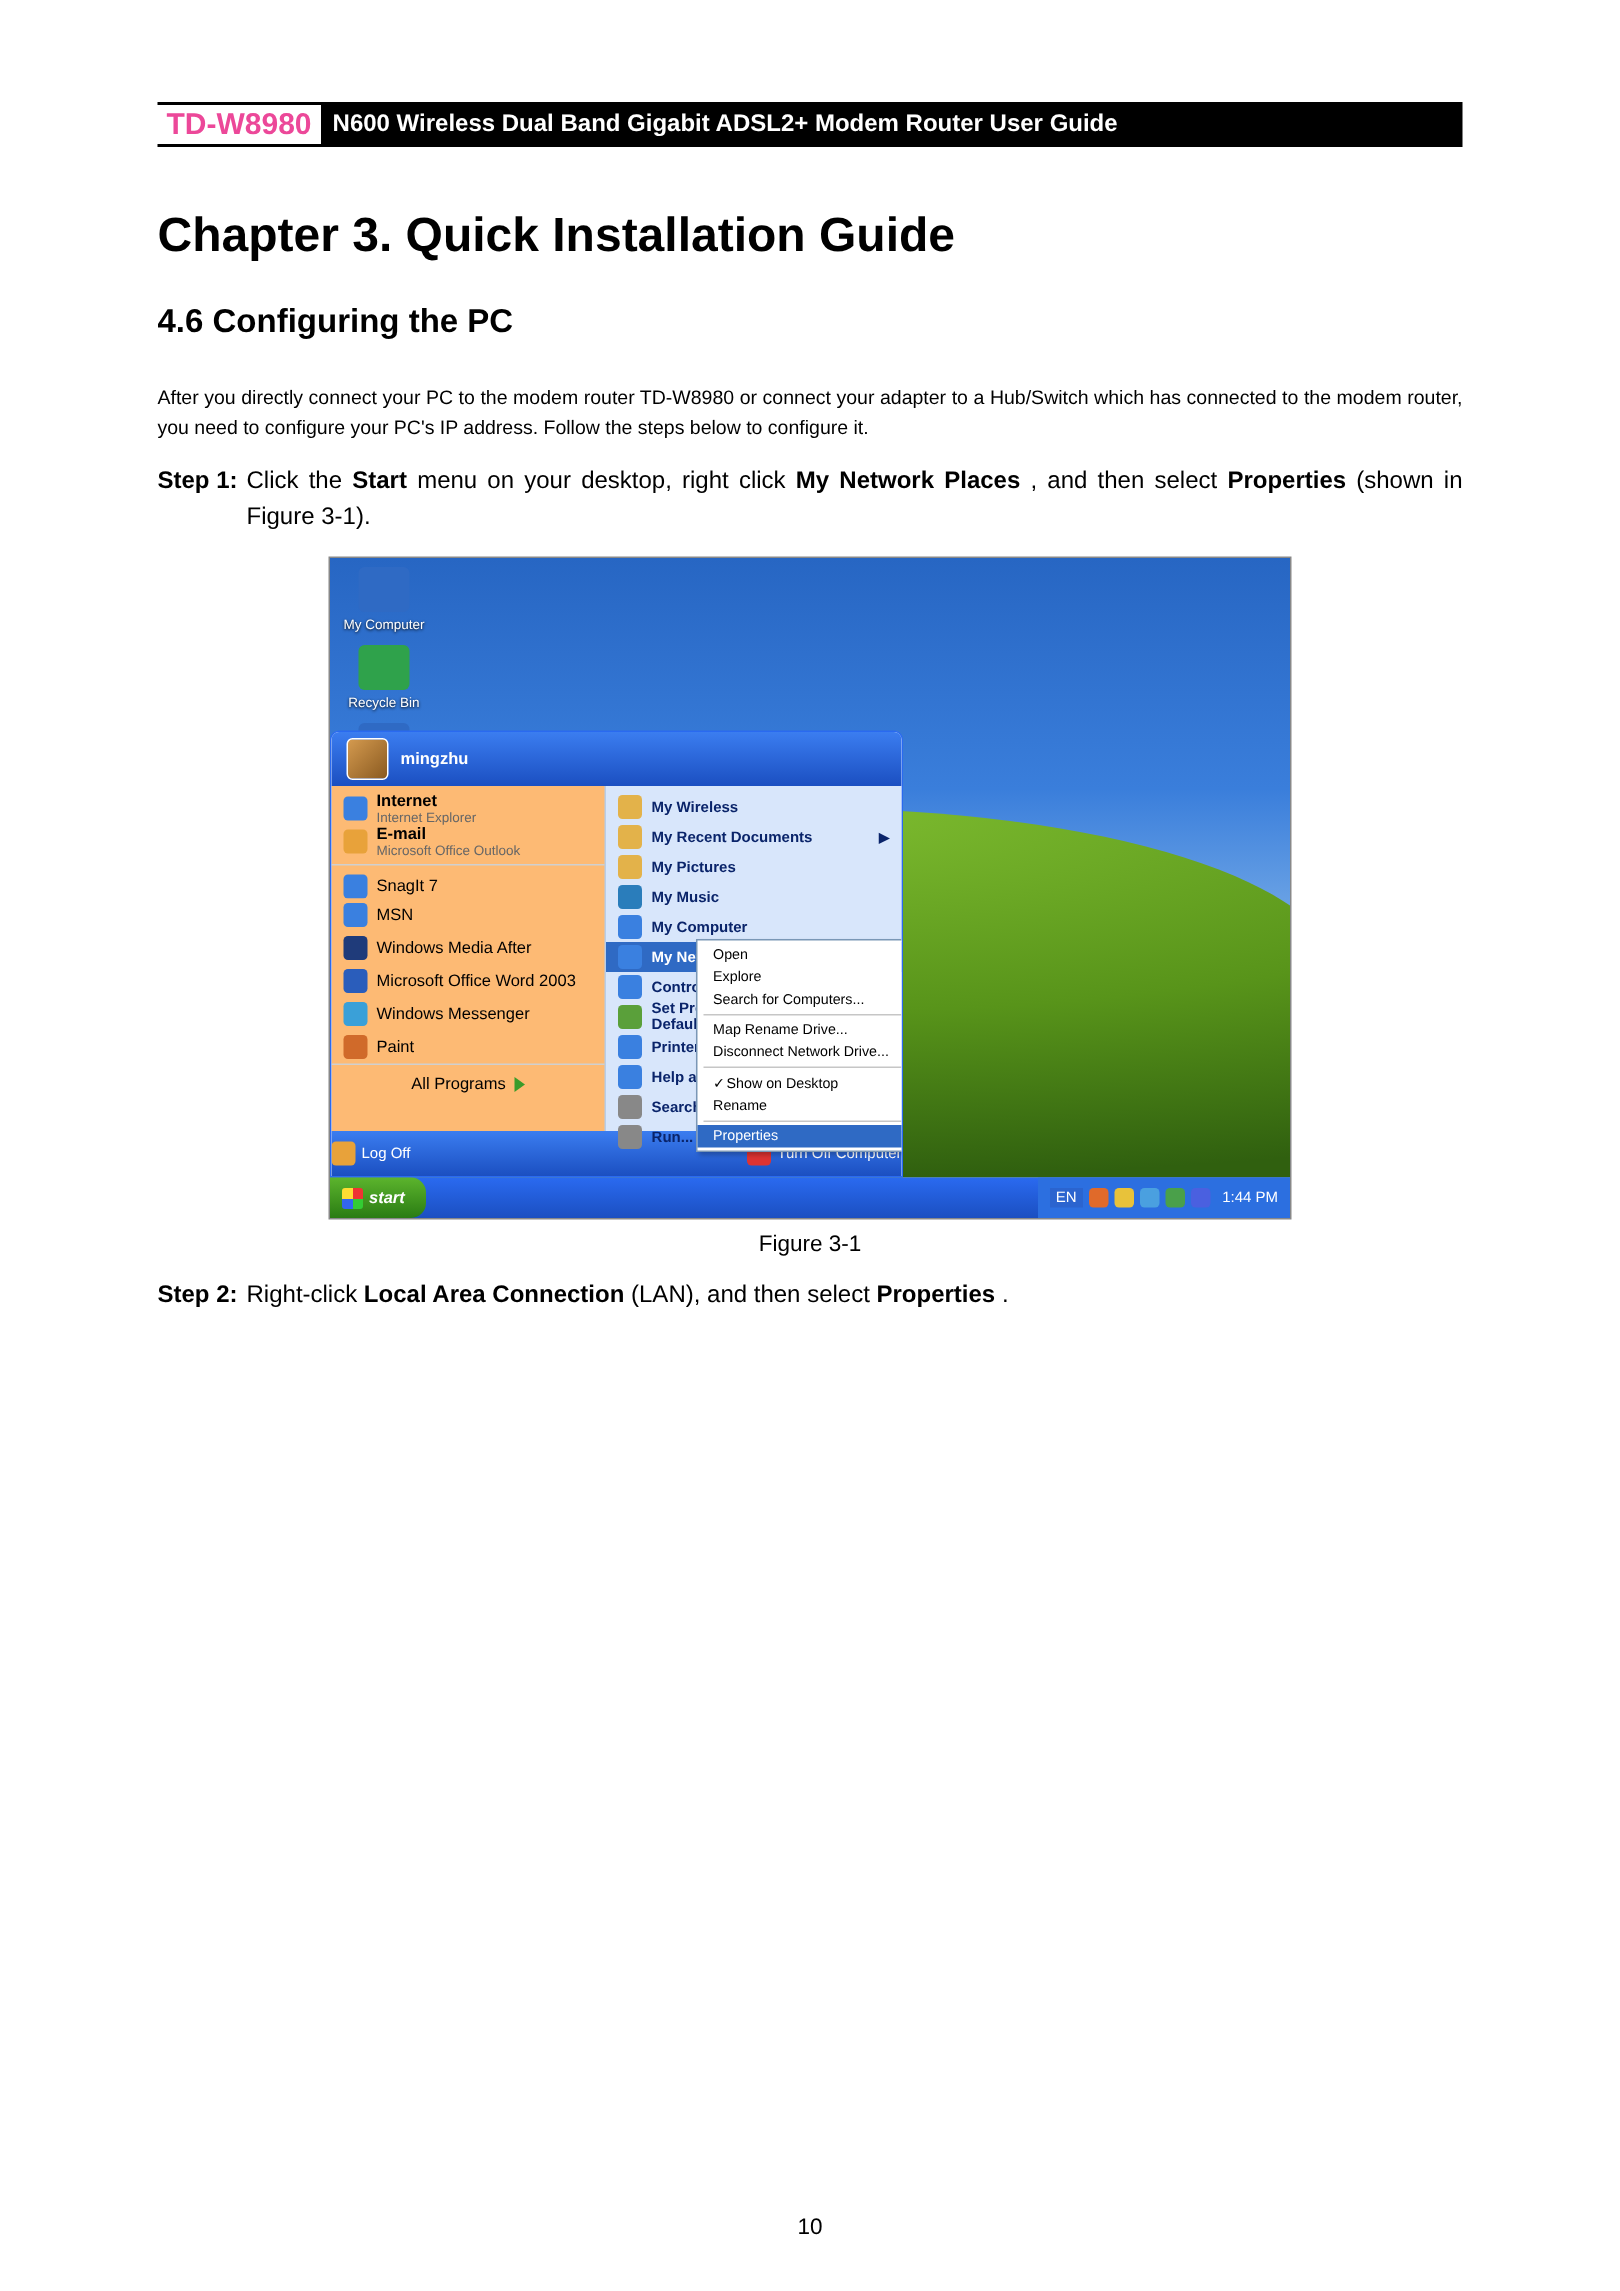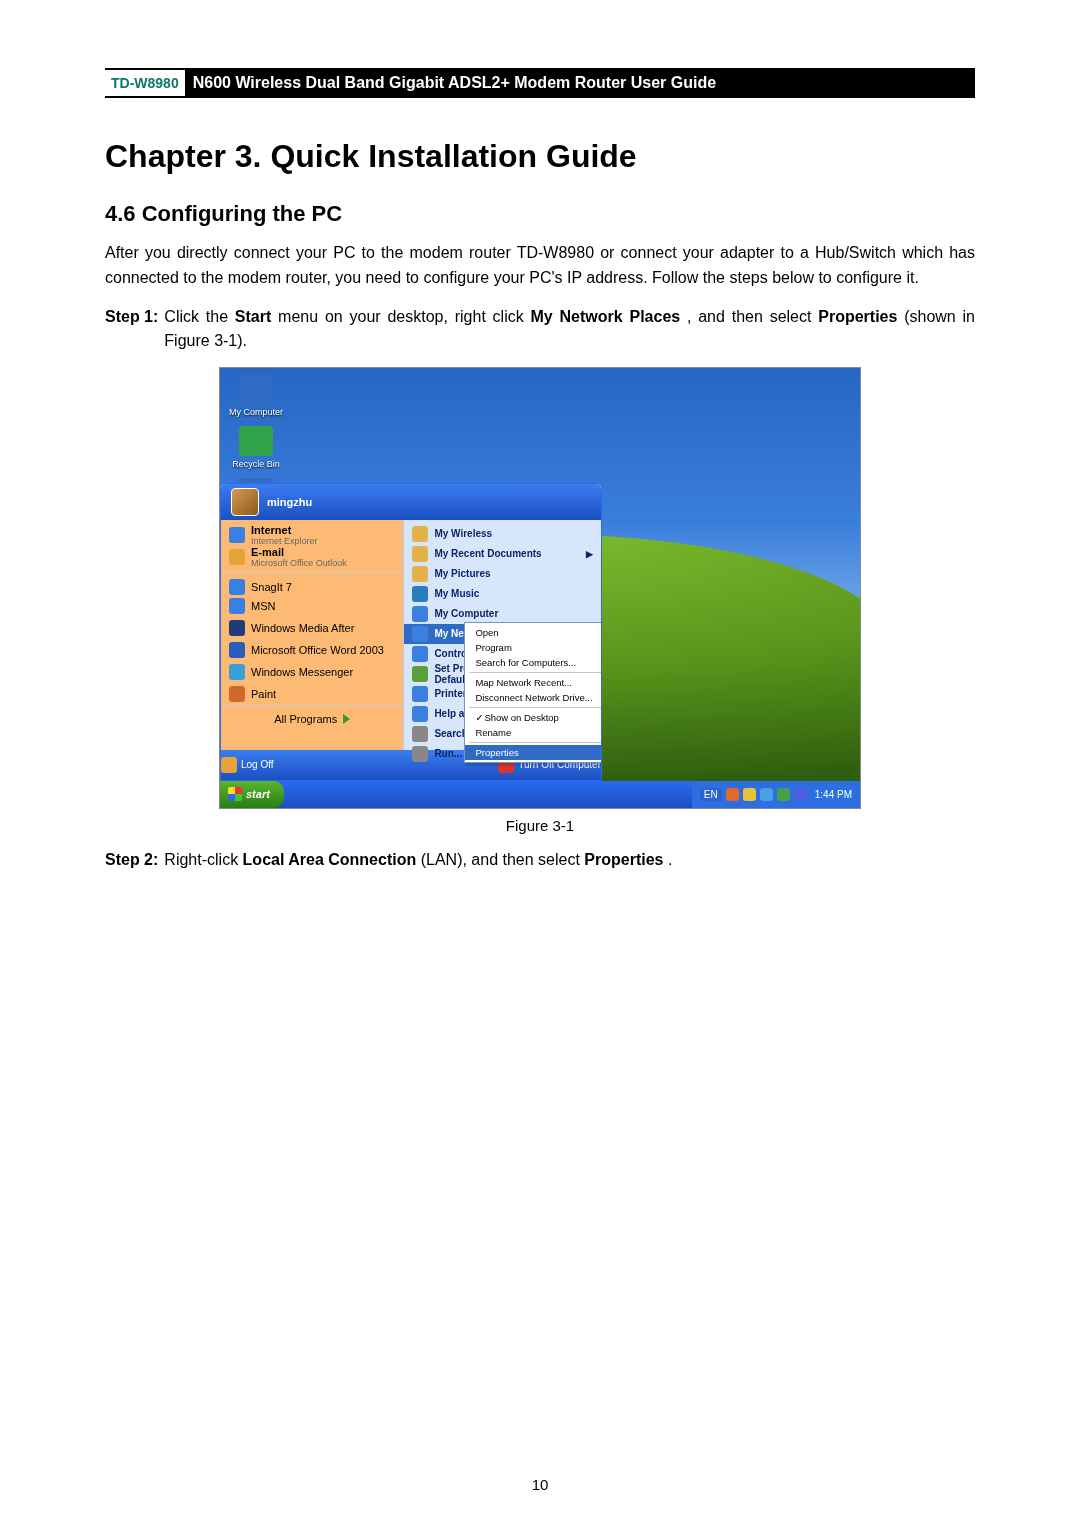--- a/index.html
+++ b/index.html
@@ -1,23 +1,23 @@
 <!DOCTYPE html>
 <html><head>
 <meta charset="utf-8">
 <style>
   html,body{margin:0;padding:0;background:#fff;font-family:Arial,Helvetica,sans-serif;color:#000}
   .page{width:1080px;height:1527px;position:relative;margin:0 auto;box-sizing:border-box;padding:60px 105px 0 105px}
   .hdr-bar{border-top:2px solid #000;border-bottom:2px solid #000;margin-top:8px}
   .hdr-inner{display:flex;align-items:center;height:26px}
-  .hdr-model{font-weight:bold;font-size:14px;padding:0 6px;white-space:nowrap;color:#0f766e}
+  .hdr-model{font-weight:bold;font-size:20px;padding:0 6px;white-space:nowrap;color:#ec4899}
   .hdr-title{background:#000;color:#fff;font-weight:bold;font-size:16px;flex:1;height:26px;line-height:26px;padding-left:8px}
   .chapter{font-size:32px;font-weight:bold;margin-top:40px}
   .section{font-size:22px;font-weight:bold;margin-top:26px}
-  .para{font-size:16px;line-height:1.55;margin-top:14px;text-align:justify}
+  .para{font-size:13px;line-height:1.55;margin-top:28px;text-align:justify}
   .step{font-size:16px;line-height:1.5;margin-top:14px;display:flex}
   .step-label{font-weight:bold;white-space:nowrap}
   .step-body{margin-left:6px;flex:1;text-align:justify}
   .bold{font-weight:bold}
   .figcap{text-align:center;font-size:15px;margin-top:8px}
   .pgnum{position:absolute;bottom:34px;width:100%;left:0;text-align:center;font-size:15px}
 
   
   .shot{width:640px;height:440px;margin:14px auto 0 auto;position:relative;overflow:hidden;border:1px solid #888}
   .sky{position:absolute;inset:0;background:linear-gradient(#2766c3 0%,#3a7edb 35%,#6fa6e6 55%,#a9cdee 70%)}
@@ -205,24 +205,24 @@
               <div class="ic" style="background:#888"></div>
               <span>Search</span>
             </div>
           <div class="ritem">
               <div class="ic" style="background:#888"></div>
               <span>Run...</span>
             </div>
 
           <div class="ctx" style="left:60px;top:102px">
             <div class="ci">Open</div>
-            <div class="ci">Program</div>
+            <div class="ci">Explore</div>
             <div class="ci">Search for Computers...</div>
             <hr>
-            <div class="ci">Map Network Recent...</div>
+            <div class="ci">Map Rename Drive...</div>
             <div class="ci">Disconnect Network Drive...</div>
             <hr>
             <div class="ci"><span class="chk">✓</span><span>Show on Desktop</span></div>
             <div class="ci">Rename</div>
             <hr>
             <div class="ci hl">Properties</div>
           </div>
         </div>
       </div>
       <div class="smenu-bot">

